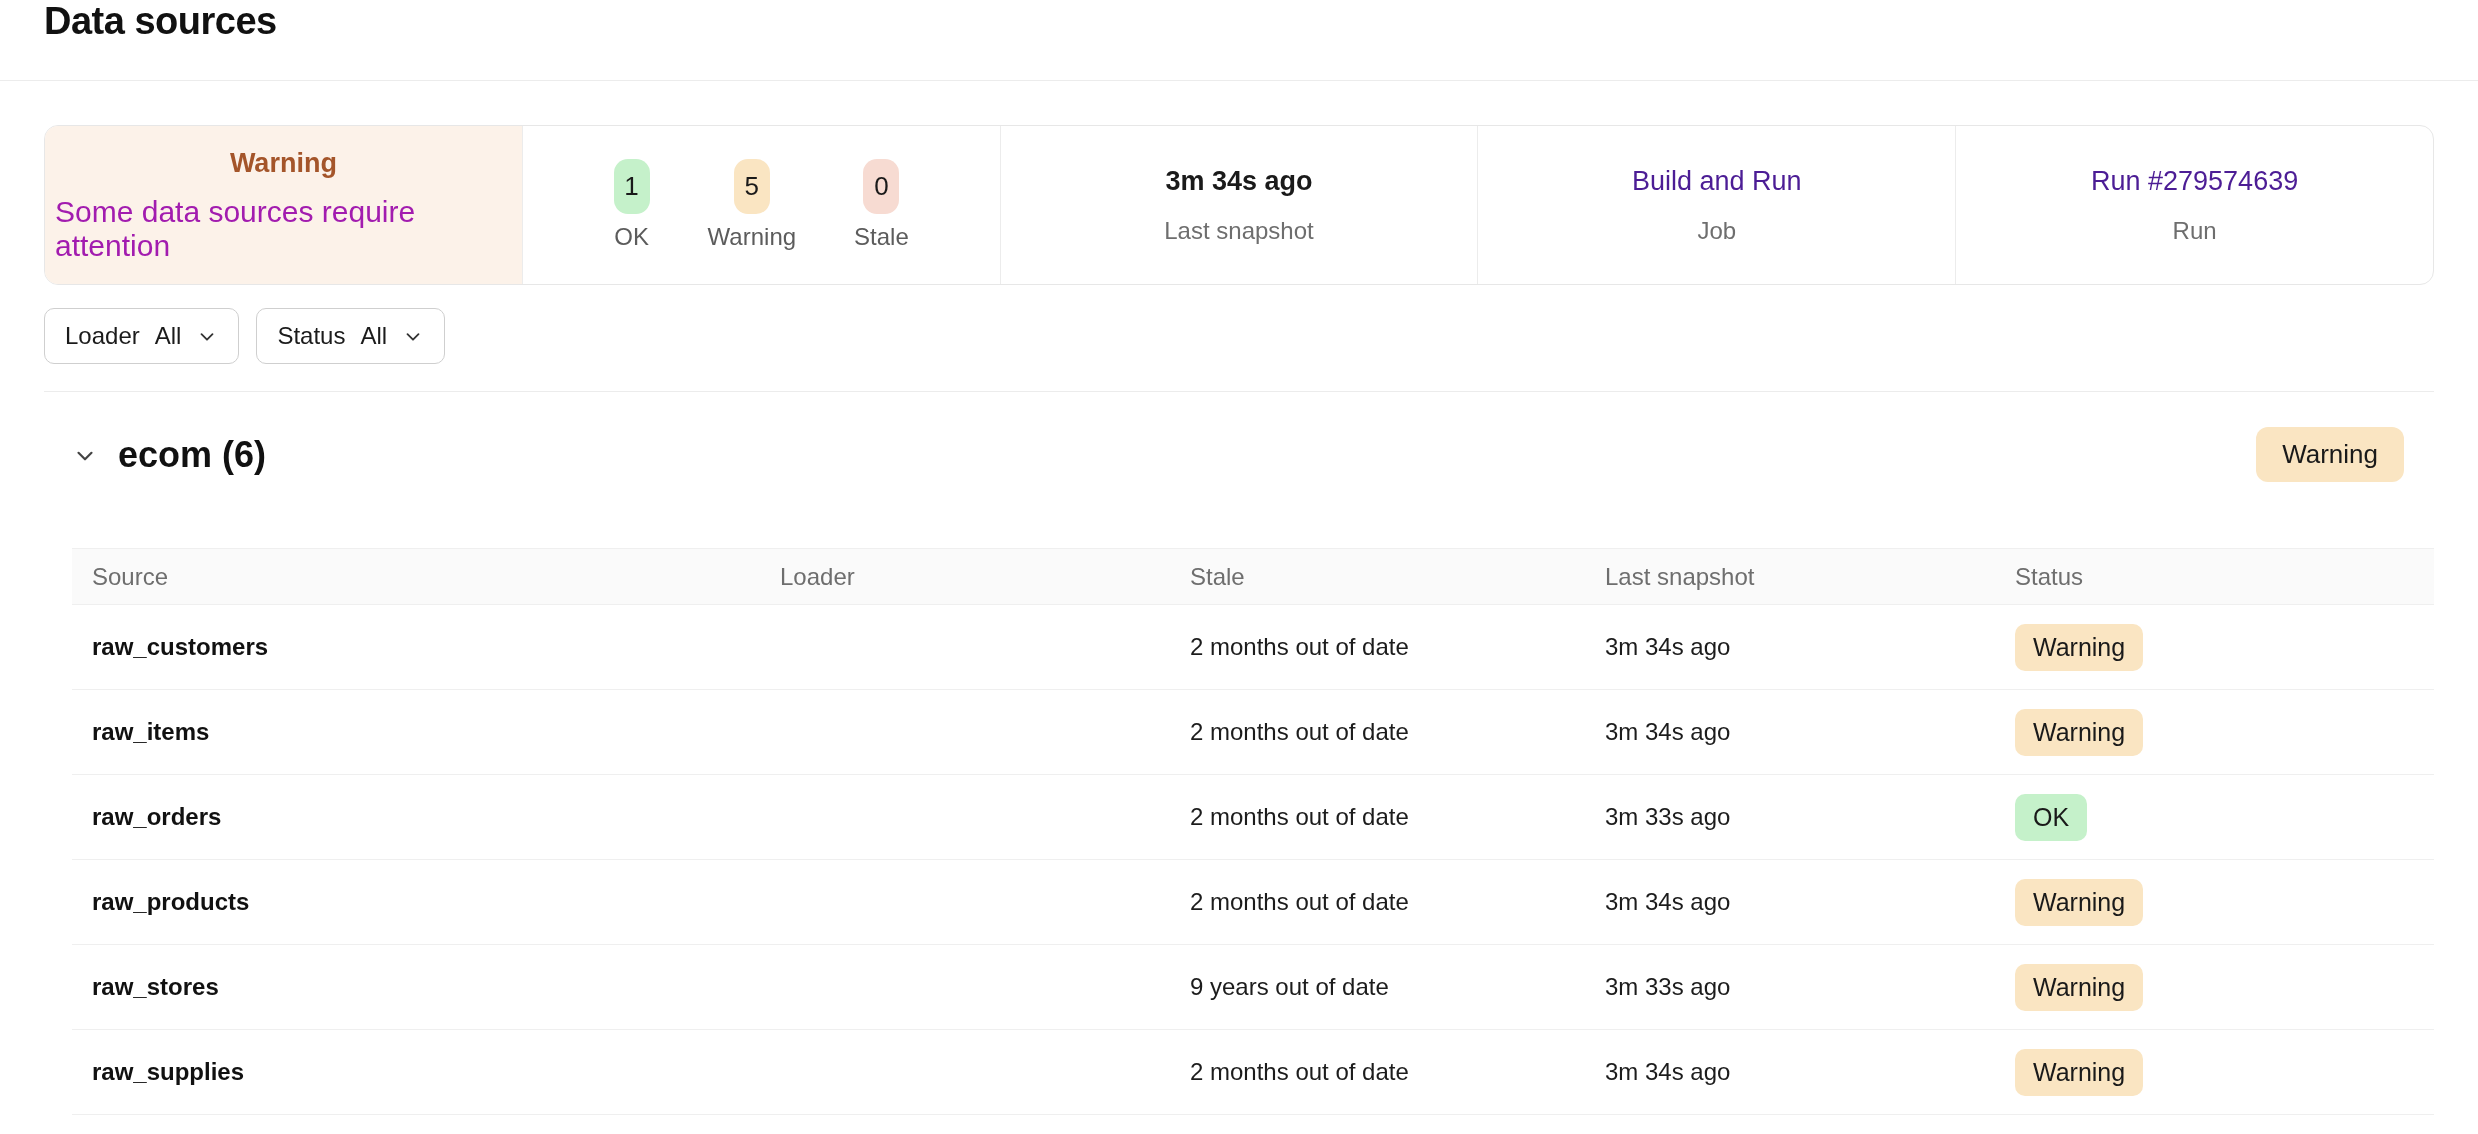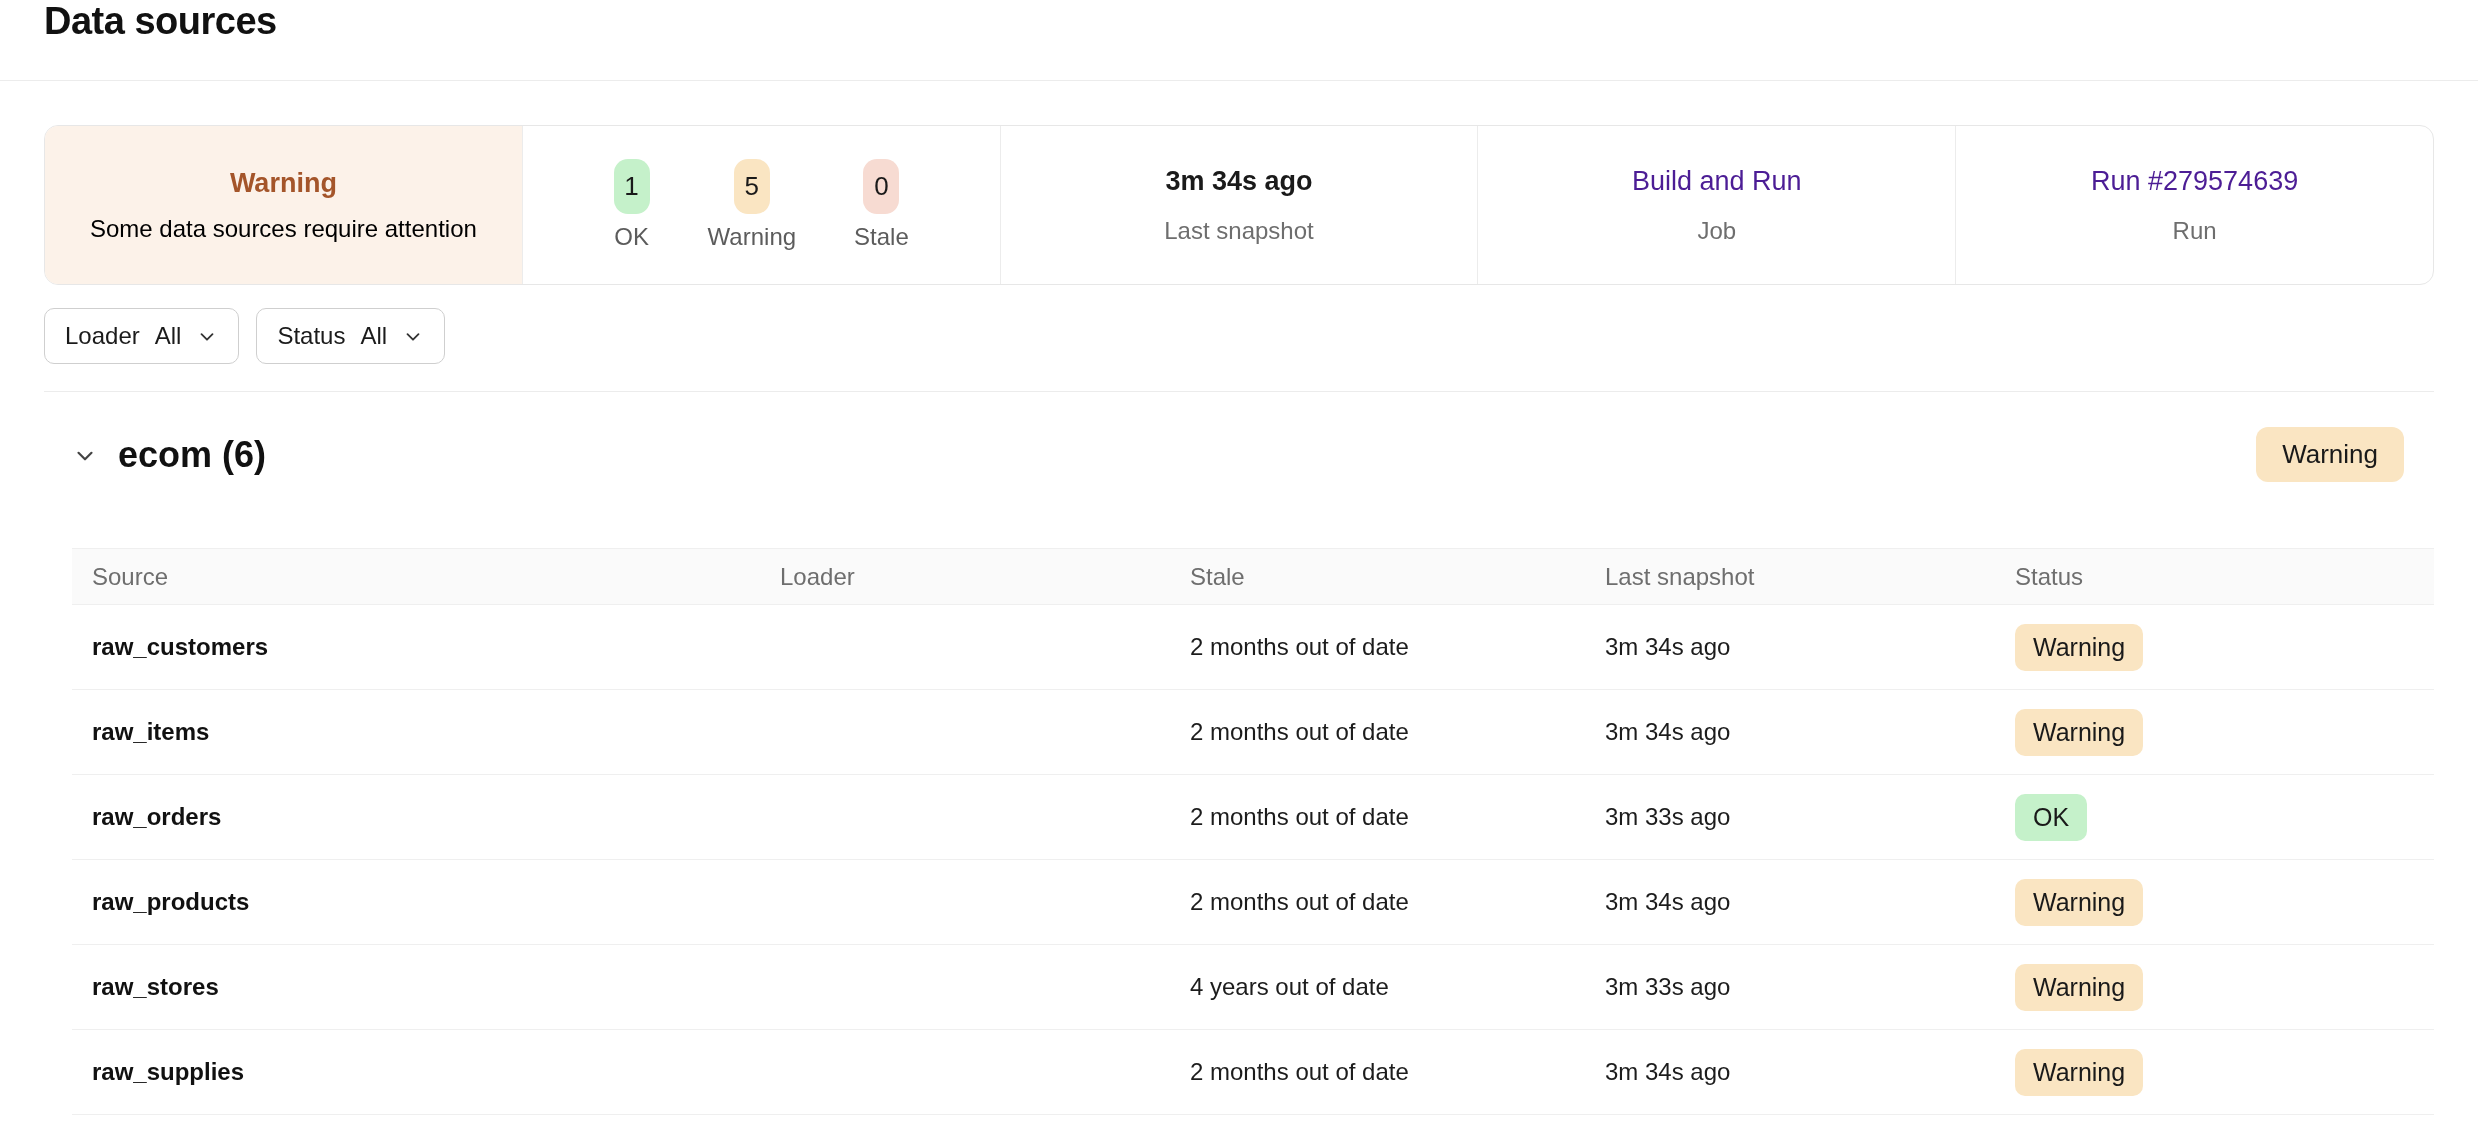--- a/index.html
+++ b/index.html
@@ -36,21 +36,21 @@
   .summary-section {
     flex: 1 1 0;
     display: flex; flex-direction: column;
     align-items: center; justify-content: center;
     gap: 20px;
     border-right: 1px solid #ececec;
   }
   .summary-section:last-child { border-right: none; }
   .summary-section.status-card { background: #fcf2e9; gap: 16px; }
   .status-card-title { font-size: 27px; font-weight: 700; color: #a4552a; }
-  .status-card-subtitle { font-size: 24px; color: #000000; }
+  .status-card-subtitle { font-size: 30px; color: #a21caf; margin-left: 10px; }
 
   .stats-row { display: flex; gap: 58px; }
   .stat { display: flex; flex-direction: column; align-items: center; gap: 9px; }
   .stat-badge {
     min-width: 36px;
     padding: 12px 10px;
     border-radius: 14px;
     font-size: 26px; color: #1a1a1a;
     text-align: center;
   }
@@ -239,21 +239,21 @@
       <div class="t-row t-body-row">
         <div class="cell-source">raw_products</div>
         <div></div>
         <div>2 months out of date</div>
         <div>3m 34s ago</div>
         <div><span class="status-pill" style="background: rgb(250, 229, 194);">Warning</span></div>
       </div>
       <div class="t-row t-body-row">
         <div class="cell-source">raw_stores</div>
         <div></div>
-        <div>4 years out of date</div>
+        <div>9 years out of date</div>
         <div>3m 33s ago</div>
         <div><span class="status-pill" style="background: rgb(250, 229, 194);">Warning</span></div>
       </div>
       <div class="t-row t-body-row">
         <div class="cell-source">raw_supplies</div>
         <div></div>
         <div>2 months out of date</div>
         <div>3m 34s ago</div>
         <div><span class="status-pill" style="background: rgb(250, 229, 194);">Warning</span></div>
       </div>

